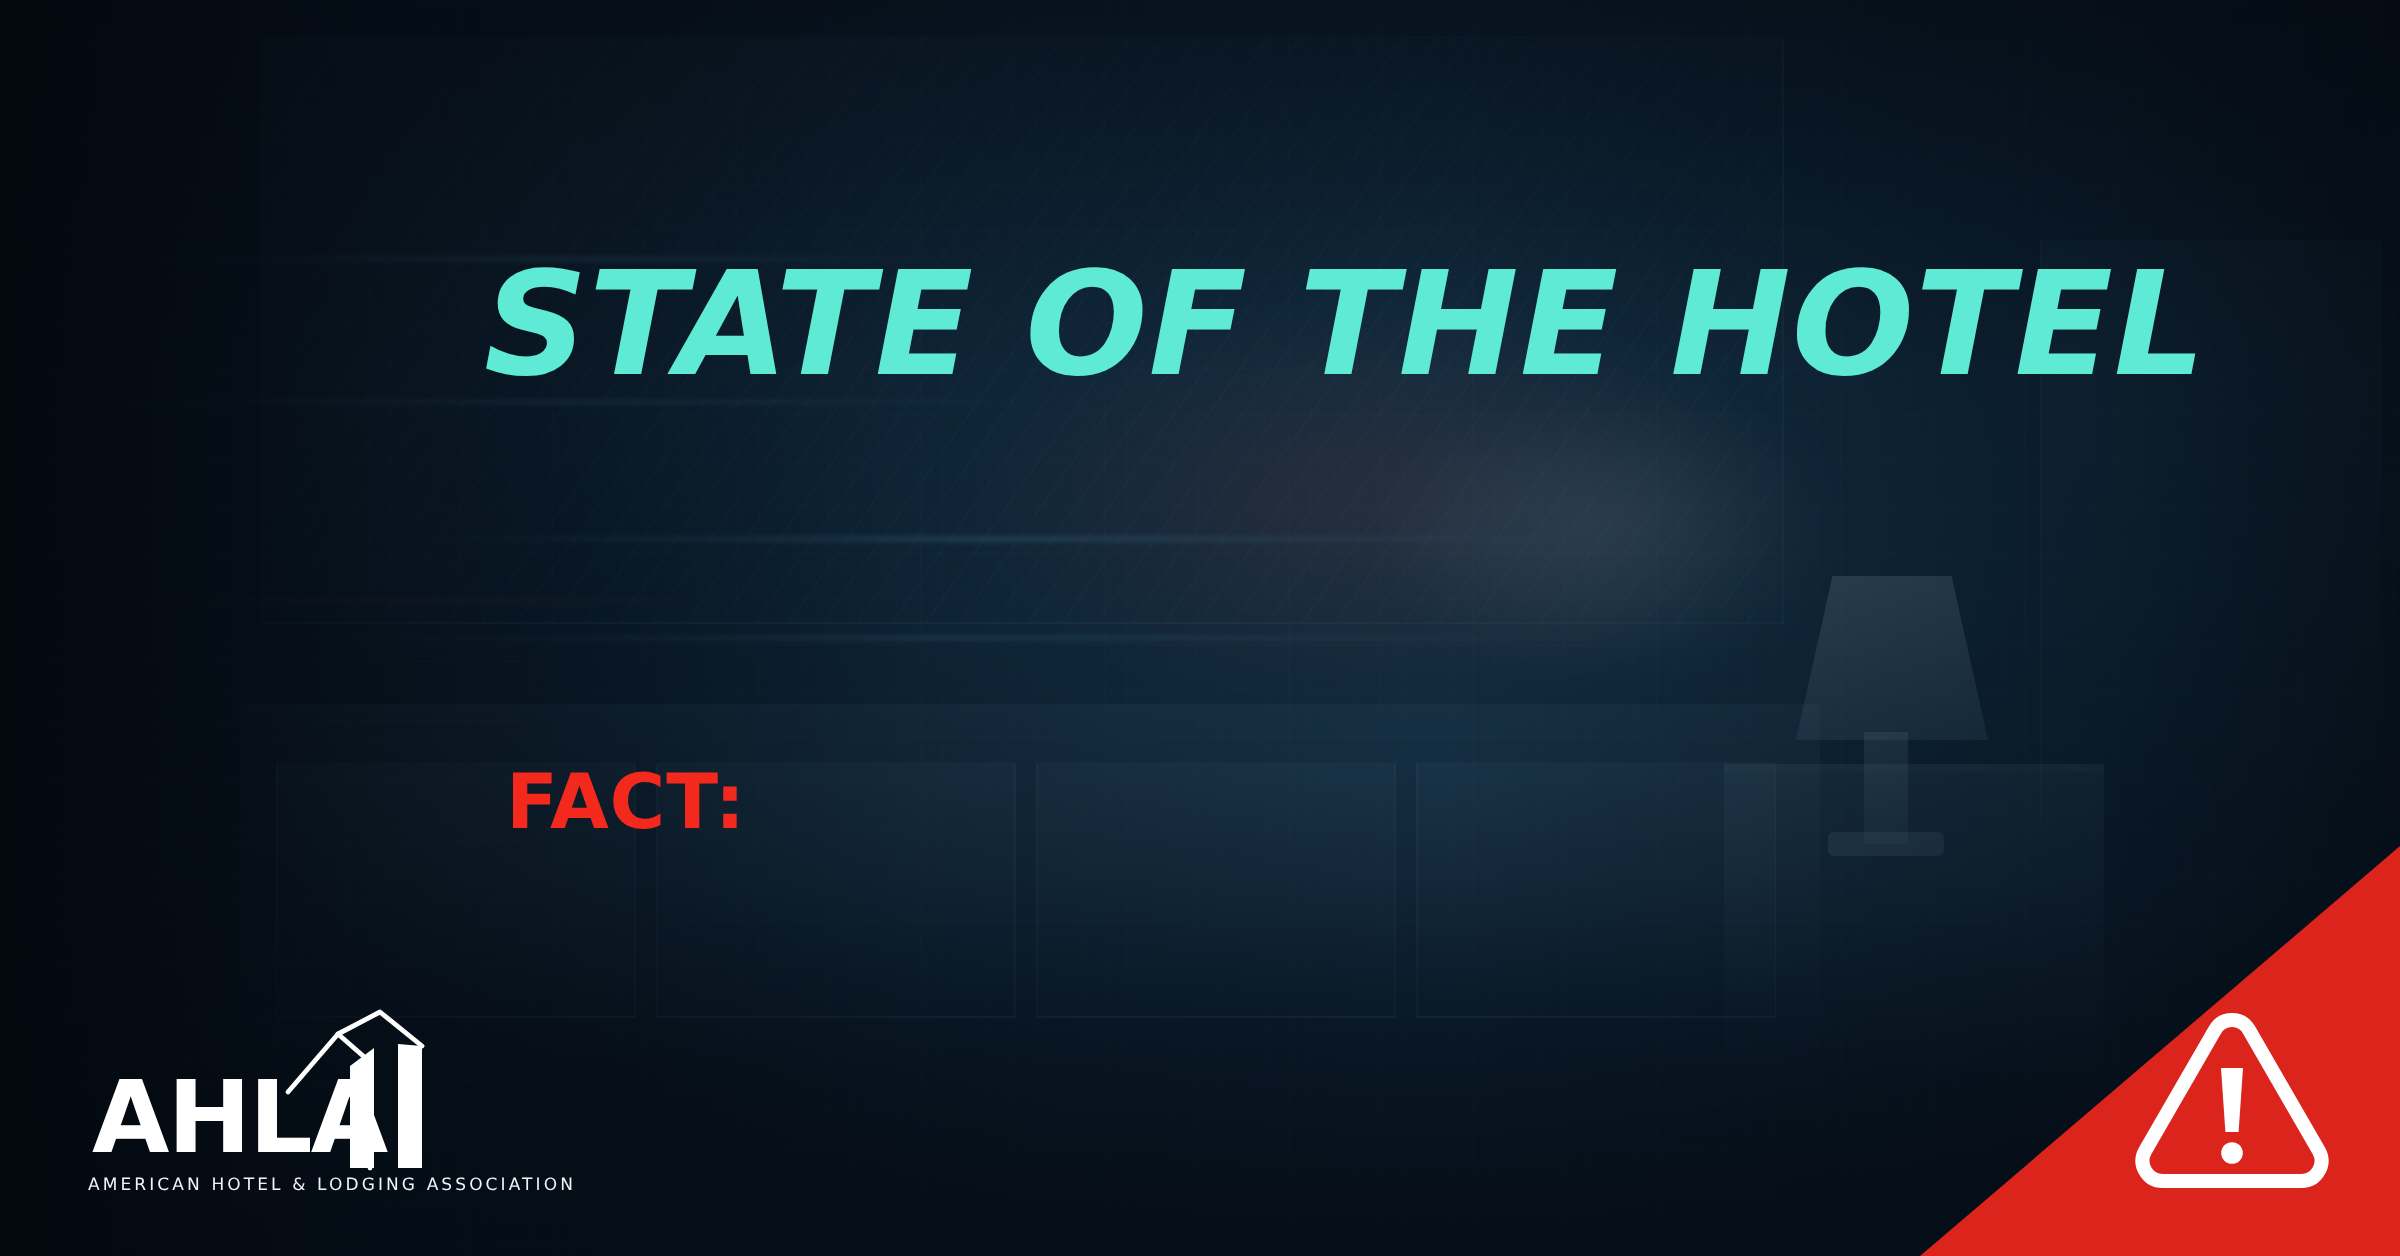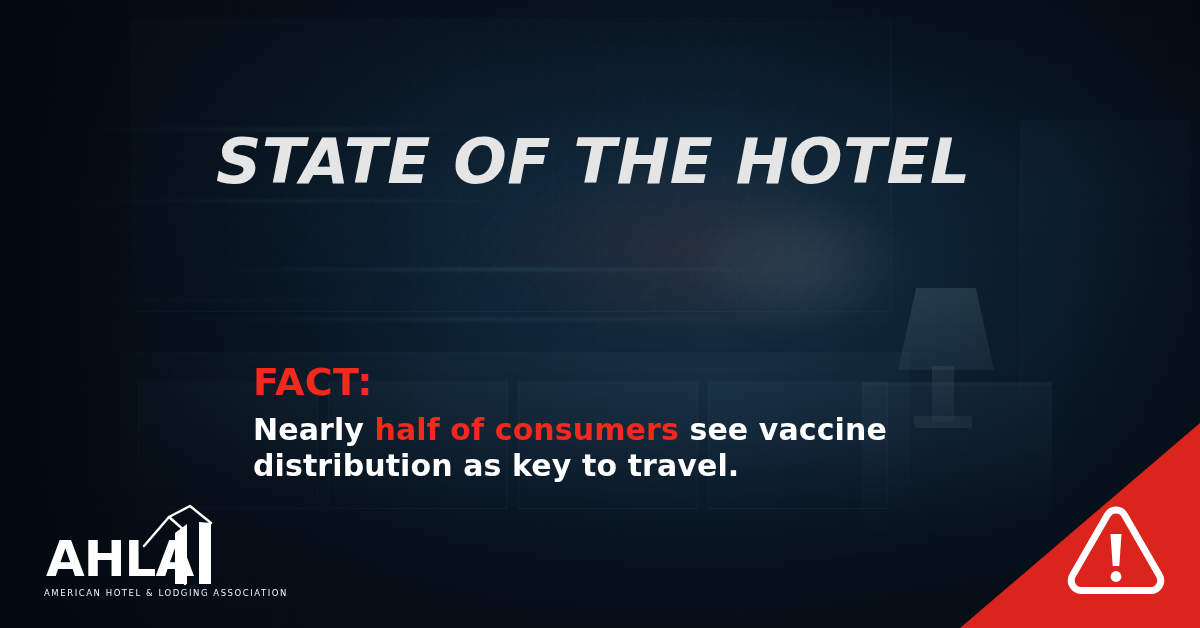--- a/index.html
+++ b/index.html
@@ -148,47 +148,48 @@
       linear-gradient(180deg, rgba(4,10,18,.52) 0%, rgba(5,14,24,.05) 30%, rgba(5,14,24,.12) 70%, rgba(4,10,18,.60) 100%);
   }
   .bg-tint {
     position: absolute; inset: 0;
     background: rgba(8,22,38,.34);
   }
 
   
   .headline {
     position: absolute;
-    left: 216px;
+    left: 242px;
     top: 124px;
     width: 800px;
-    color: #e5e5e5;
+    color: #5eead4;
     font-family: "DejaVu Sans", sans-serif;
     font-weight: bold;
     font-style: italic;
-    font-size: 63px;
+    font-size: 72px;
     line-height: 76px;
     letter-spacing: 0.5px;
     white-space: nowrap;
     text-transform: uppercase;
   }
   .headline .hl-line { display: block; }
 
   .fact-block {
     position: absolute;
     left: 253px;
     top: 360px;
     width: 700px;
   }
   .fact-label {
     color: #F4291E;
     font-weight: bold;
     font-size: 38px;
     line-height: 44px;
     letter-spacing: 0.4px;
+    margin-top: 19px;
   }
   .fact-body {
     margin-top: 8px;
     color: #ffffff;
     font-weight: bold;
     font-size: 30px;
     line-height: 36px;
     letter-spacing: 0.1px;
   }
   .hi-red { color: #F4291E; }
@@ -267,21 +268,20 @@
   <div class="streak st5"></div>
   <div class="bg-tint"></div>
   <div class="bg-vignette"></div>
 
   <div class="headline">
     <span class="hl-line">STATE OF THE HOTEL</span>
   </div>
 
   <div class="fact-block">
     <div class="fact-label">FACT:</div>
-    <div class="fact-body"><span>Nearly </span><span class="hi-red">half of consumers</span><span> see vaccine distribution as key to travel.</span></div>
   </div>
 
   <div class="logo">
     <span class="logo-mark">
       <svg width="200" height="90" viewBox="0 0 200 90" xmlns="http://www.w3.org/2000/svg">
 
         <path d="M100 46 L125 17 L141 31 L141 84" fill="none" stroke="#ffffff" stroke-width="2.4" stroke-linejoin="round" stroke-linecap="round"></path>
         <path d="M125 17 L146 6 L167 23" fill="none" stroke="#ffffff" stroke-width="2.4" stroke-linejoin="round" stroke-linecap="round"></path>
 
         <path d="M131 33 L143 24 L143 84 L131 84 Z" fill="#ffffff"></path>

